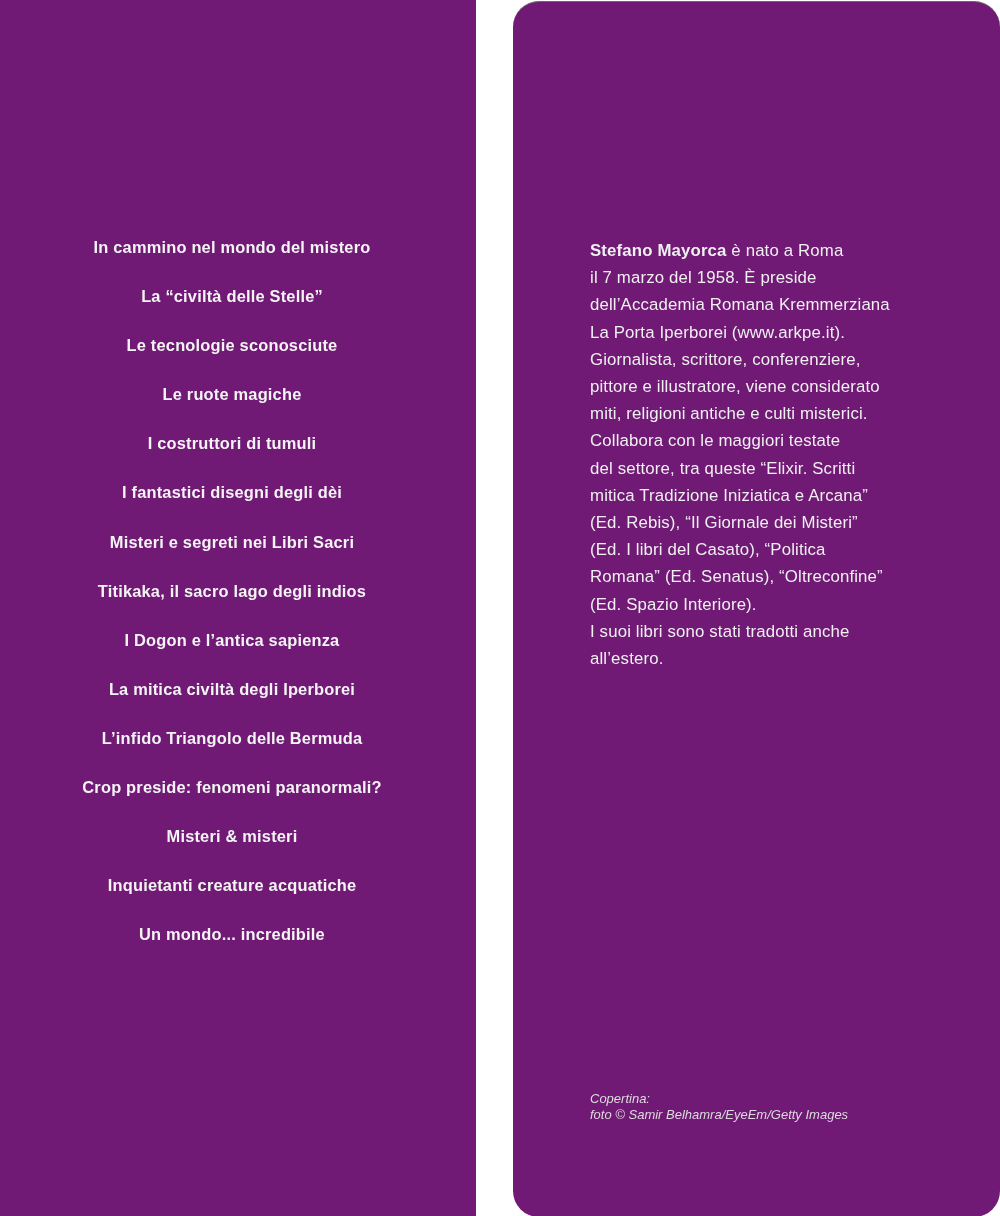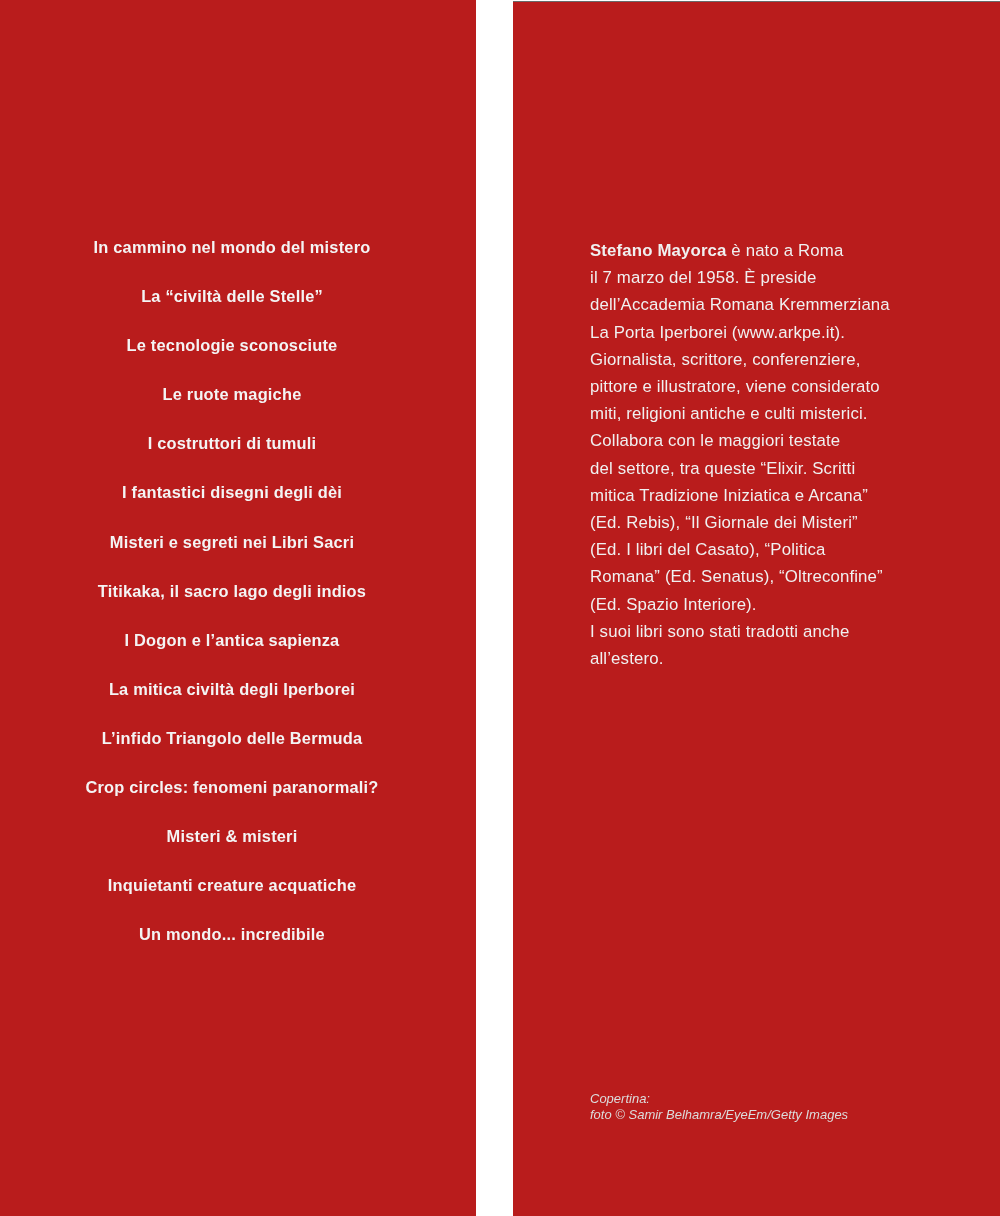--- a/index.html
+++ b/index.html
@@ -1,23 +1,23 @@
 <!DOCTYPE html>
 <html><head>
   <meta charset="utf-8">
   <style>
     html, body { margin: 0; padding: 0; }
     body {
       width: 1000px; height: 1216px; background: #ffffff;
       position: relative; overflow: hidden;
       font-family: "Liberation Sans", "DejaVu Sans", sans-serif;
     }
-    .panel { position: absolute; background: #b91c1c; color: #f2f2f2; }
+    .panel { position: absolute; background: #701a75; color: #f2f2f2; }
     #left { left: 0; top: 0; width: 476px; height: 1216px; }
-    #right { left: 513px; top: 1px; width: 487px; height: 1215px; border-top: 1px solid #6a6a6a; }
+    #right { left: 513px; top: 1px; width: 487px; height: 1215px; border-top: 1px solid #6a6a6a; border-radius: 26px; }
     .toc { position: absolute; left: 0; top: 234px; width: 464px; margin: 0; padding: 0; list-style: none; }
     .toc li {
       height: 49.1px; line-height: 26px; text-align: center;
       font-size: 16.4px; font-weight: bold; letter-spacing: 0.2px; color: #f4f4f4;
     }
     .bio {
       position: absolute; left: 77px; top: 235px; width: 400px;
       font-size: 16.8px; line-height: 27.2px; color: #f0f0f0; letter-spacing: 0.15px;
     }
     .bio .line { display: block; white-space: nowrap; }
@@ -37,21 +37,21 @@
     <li>La “civiltà delle Stelle”</li>
     <li>Le tecnologie sconosciute</li>
     <li>Le ruote magiche</li>
     <li>I costruttori di tumuli</li>
     <li>I fantastici disegni degli dèi</li>
     <li>Misteri e segreti nei Libri Sacri</li>
     <li>Titikaka, il sacro lago degli indios</li>
     <li>I Dogon e l’antica sapienza</li>
     <li>La mitica civiltà degli Iperborei</li>
     <li>L’infido Triangolo delle Bermuda</li>
-    <li>Crop circles: fenomeni paranormali?</li>
+    <li>Crop preside: fenomeni paranormali?</li>
     <li>Misteri &amp; misteri</li>
     <li>Inquietanti creature acquatiche</li>
     <li>Un mondo... incredibile</li>
   </ul>
 </div>
 
 <div class="panel" id="right">
   <div class="bio">
     <span class="line"><b>Stefano Mayorca</b><span> è nato a Roma</span></span>
     <span class="line">il 7 marzo del 1958. È preside</span>

